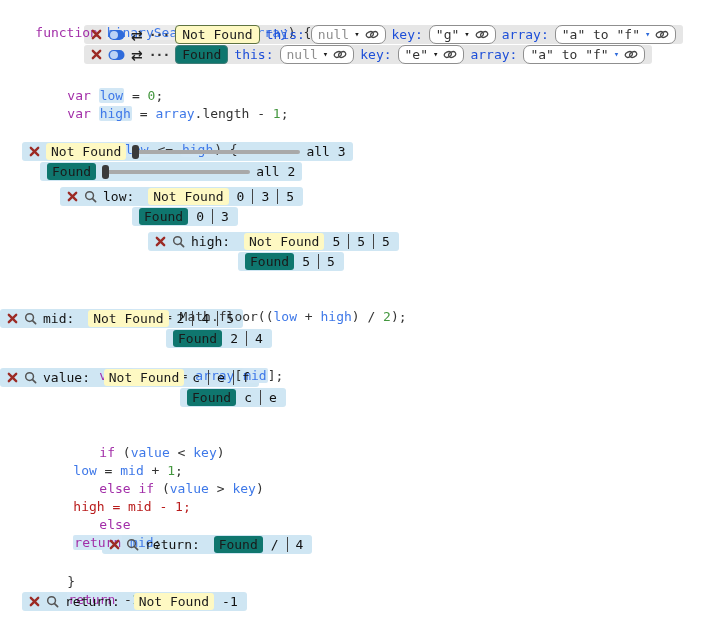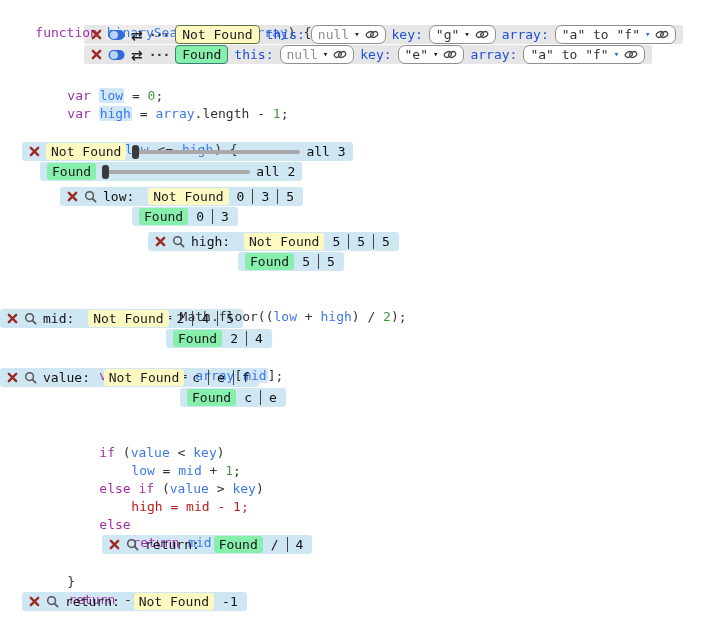--- a/index.html
+++ b/index.html
@@ -3,21 +3,21 @@
 <meta charset="utf-8">
 <style>
   html,body{margin:0;padding:0;background:#fff;}
   .editor{
     position:relative;width:712px;height:620px;box-sizing:border-box;
     background:#ffffff;padding-top:6px;overflow:hidden;
     font-family:"DejaVu Sans Mono","Liberation Mono",monospace;
     font-size:13px;color:#333;
   }
   .line{height:18px;line-height:18px;white-space:pre;}
-  .ind0{padding-left:4px}.ind1{padding-left:36px}.ind2{padding-left:68px}.ind3{padding-left:100px}
+  .ind0{padding-left:4px}.ind1{padding-left:36px}.ind2{padding-left:68px}.ind3{padding-left:42px}
   .kw{color:#a22ea8}
   .id{color:#3e78e8}
   .num{color:#44973f}
   .pl{color:#333}
   .fade{color:#b91c1c}
   .hl{background:#d2e7f5;border-radius:2px;padding:0 1px}
   .hlg{background:#ececec;border-radius:2px;padding:0 1px}
 
   .row{display:flex;align-items:center;gap:6px;height:19px;width:max-content;
        padding:0 7px;border-radius:3px;margin:1px 0;}
@@ -28,21 +28,21 @@
 
   .ml22{margin-left:22px}.ml40{margin-left:40px}.ml76{margin-left:60px}
   .ml84{margin-left:84px}.ml96{}.ml102{margin-left:102px}
   .ml132{margin-left:132px}.ml148{margin-left:148px}.ml166{margin-left:166px}
   .ml180{margin-left:180px}.ml238{margin-left:238px}
 
   .badge{padding:0 5px;border-radius:3px;color:#1a1a1a;height:17px;line-height:17px;white-space:pre}
   .badge.bordered{border:1.5px solid;border-radius:4px;padding:0 6px}
   .olive{background:#fef9c3}
   .bordered.olive{border-color:#5f7342}
-  .teal{background:#86efac}
+  .teal{background:#0f766e}
   .bordered.teal{border-color:#3f7d78}
 
   .wlabel{color:#1d4ed8;white-space:pre}
   .vbox{display:inline-flex;align-items:center;gap:5px;border:1.3px solid #8f8f8f;
         border-radius:7px;background:#fff;padding:0 6px;height:17px}
   .gray-text{color:#8f8f8f}
   .caret{font-size:9px;color:#1a1a1a;line-height:1}
   .caret.blue{color:#2f6bdb}
 
   .icon{display:inline-flex;align-items:center;justify-content:center;cursor:pointer}

